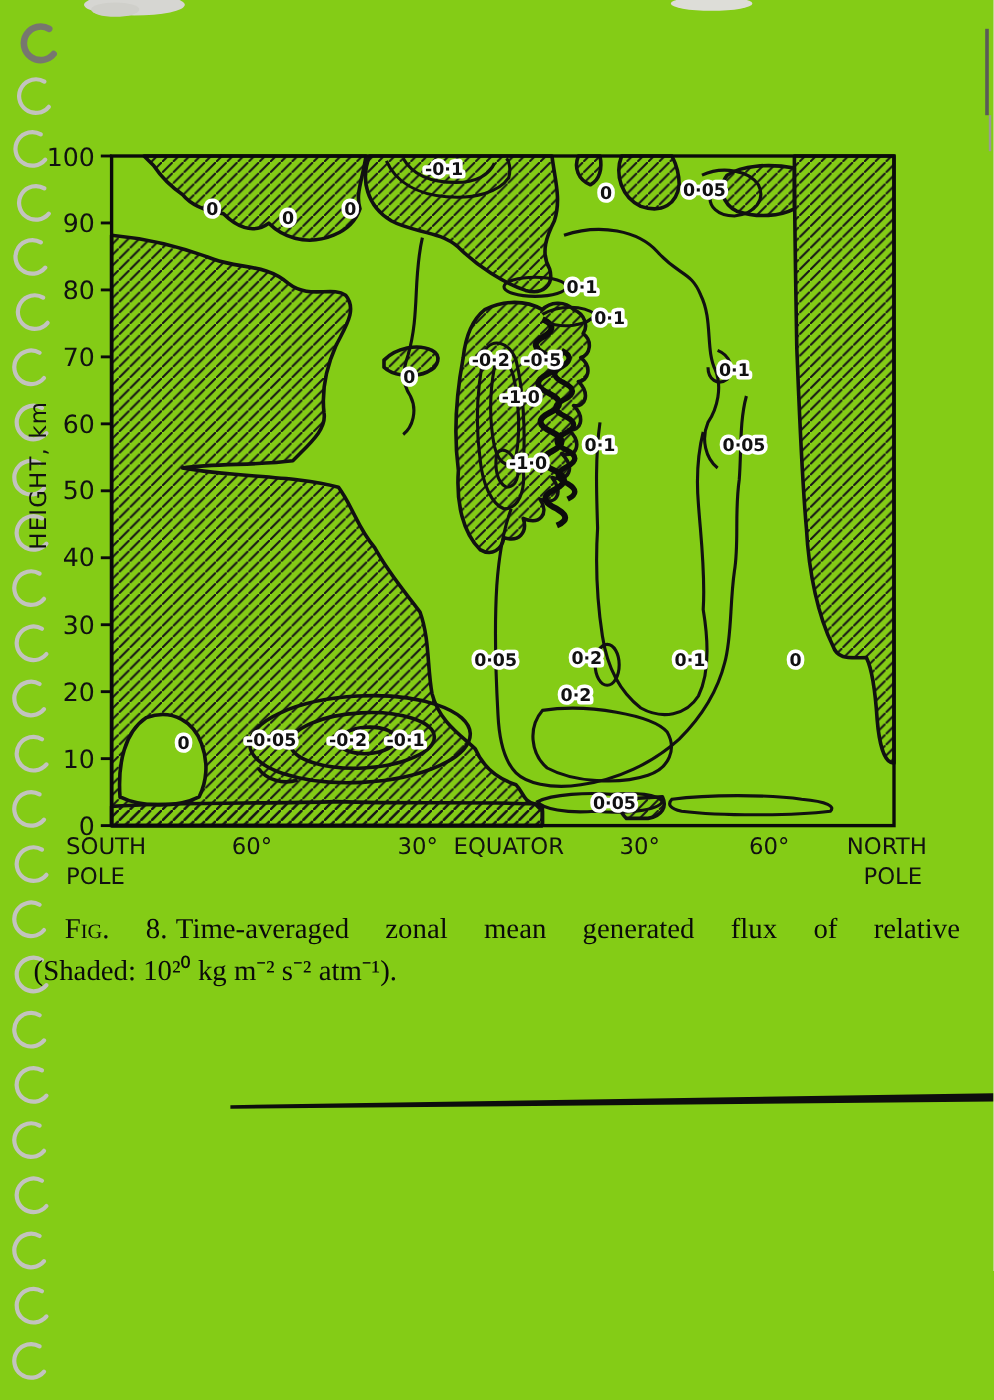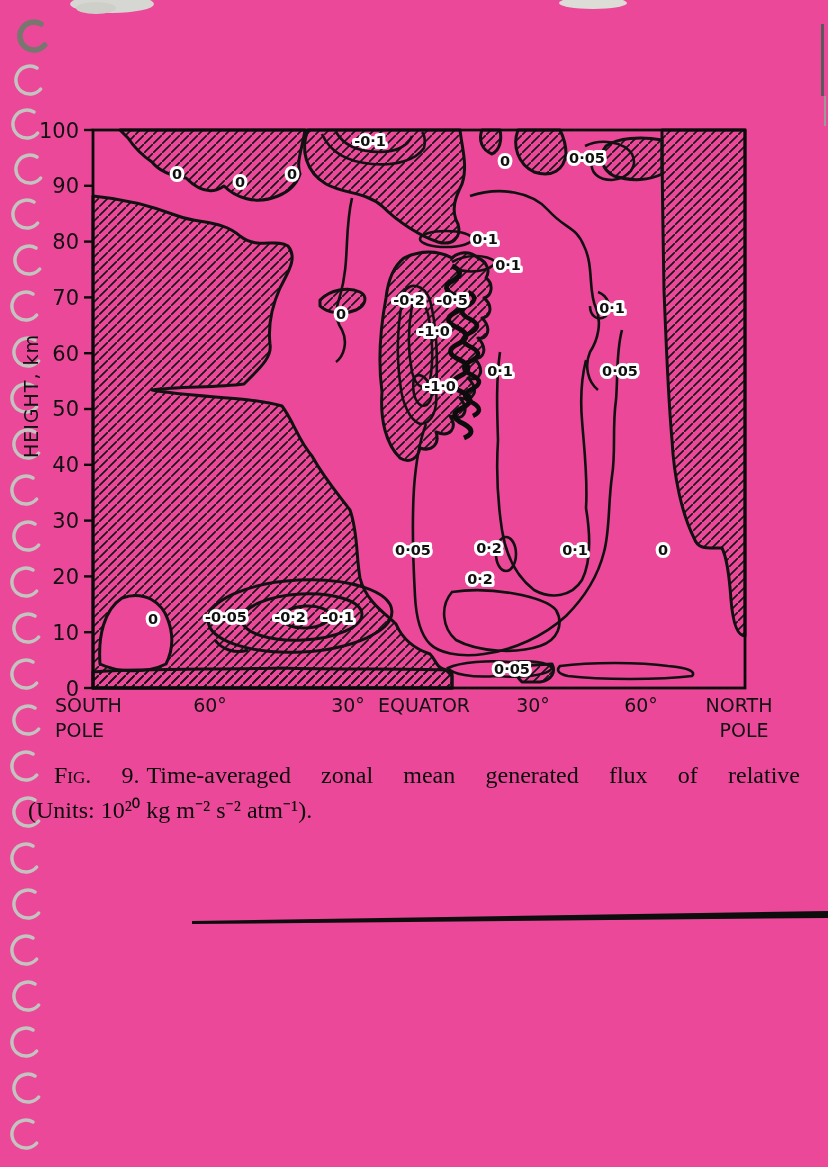--- a/index.html
+++ b/index.html
@@ -1,18 +1,18 @@
 <!DOCTYPE html>
 <html><head>
 <meta charset="utf-8">
 <style>
   html,body{margin:0;padding:0;background:#e8e8e6;}
   .page{
     position:relative;width:828px;height:1167px;margin:0 auto;
-    background:#ec4899;overflow:hidden;
+    background:#84cc16;overflow:hidden;
     font-family:"DejaVu Sans",sans-serif;
   }
   .page-svg{position:absolute;left:0;top:0;width:828px;height:1167px;}
   svg text{font-family:"DejaVu Sans",sans-serif;fill:#111;}
   .ytick{font-size:21px;text-anchor:end;}
   .xtick{font-size:19px;text-anchor:middle;}
   .xtick-left{font-size:19px;text-anchor:start;}
   .xtick-right{font-size:19px;text-anchor:middle;}
   .axis-label{font-size:19px;letter-spacing:1px;text-anchor:middle;}
   .clabel{
@@ -269,17 +269,17 @@
       <text class="clabel" x="290" y="622">-0·2</text>
       <text class="clabel" x="338" y="622">-0·1</text>
       <text class="clabel" x="512" y="674">0·05</text>
     </g>
   </g>
 
   <polygon points="192,921 828,911 828,918 192,924" fill="#0d0d0d"></polygon>
 </svg>
 
 <div class="caption">
-  <div class="cap-just cap-line1"><span class="fig-label">Fig. 9.</span><span>Time-averaged zonal mean generated flux of relative</span></div>
-  <div class="cap-last">(Units: 10²⁰ kg m⁻² s⁻² atm⁻¹).</div>
+  <div class="cap-just cap-line1"><span class="fig-label">Fig. 8.</span><span>Time-averaged zonal mean generated flux of relative</span></div>
+  <div class="cap-last">(Shaded: 10²⁰ kg m⁻² s⁻² atm⁻¹).</div>
 </div>
 
 </div>
 
 </body></html>

